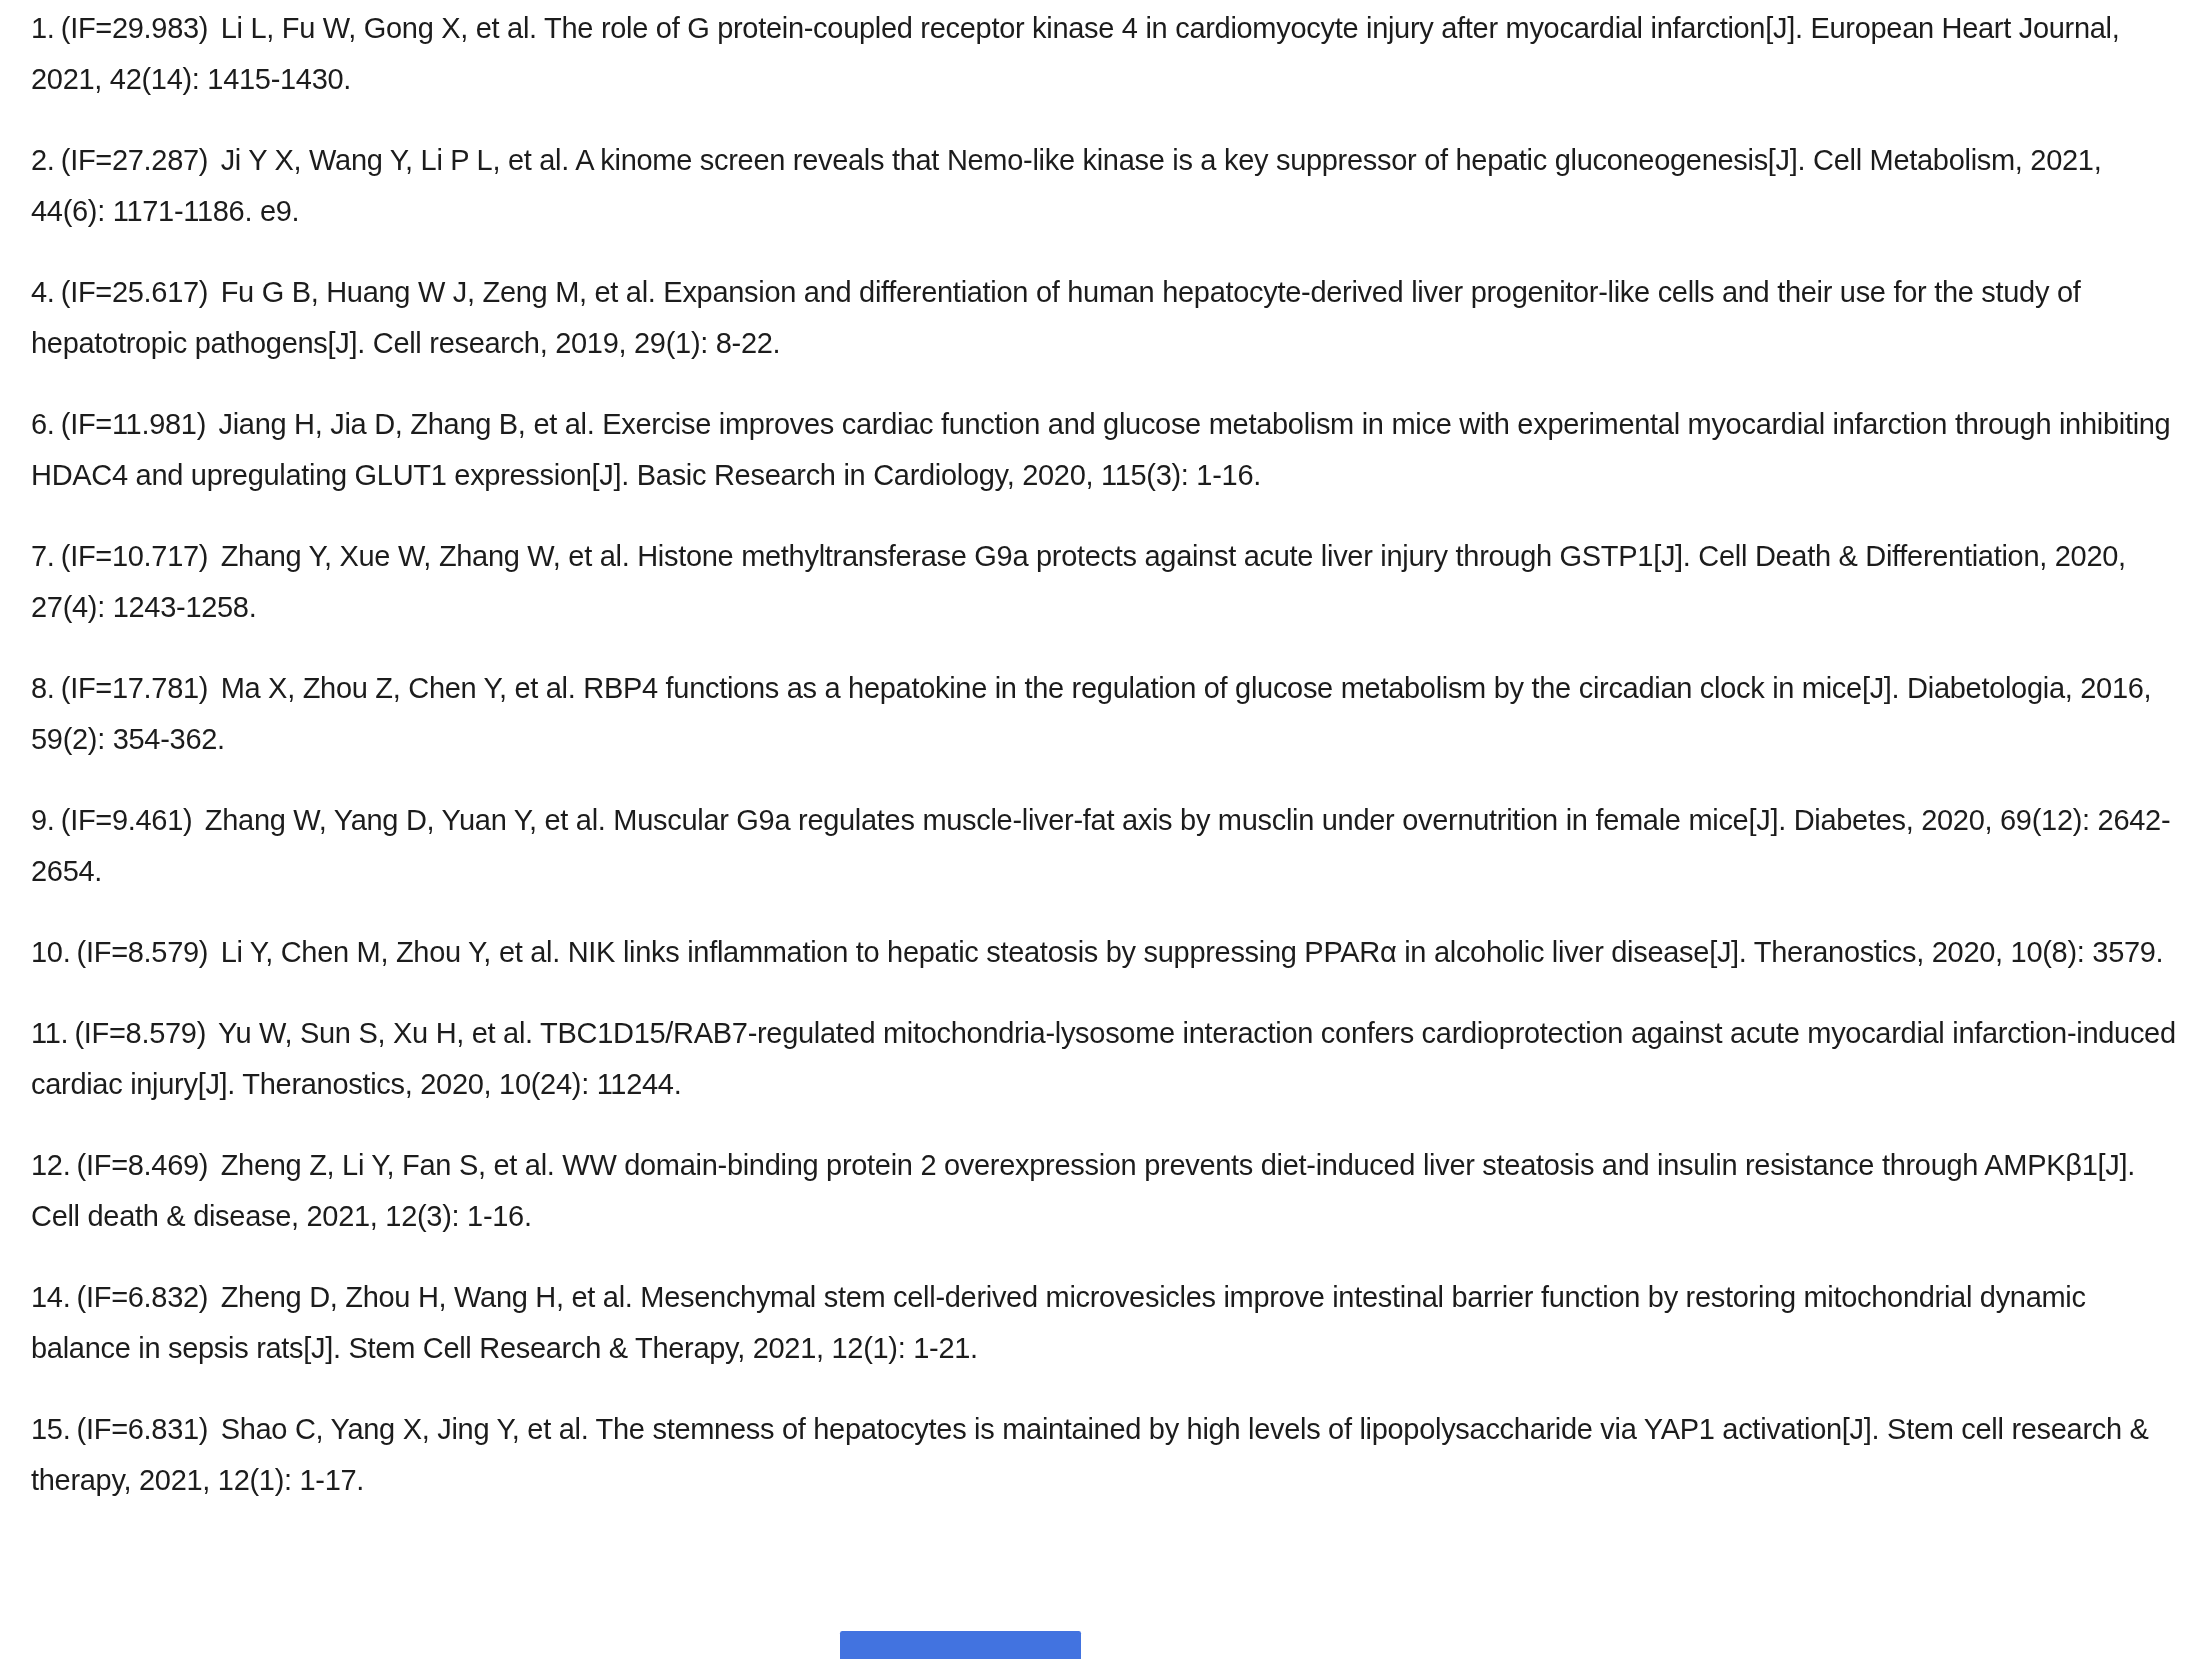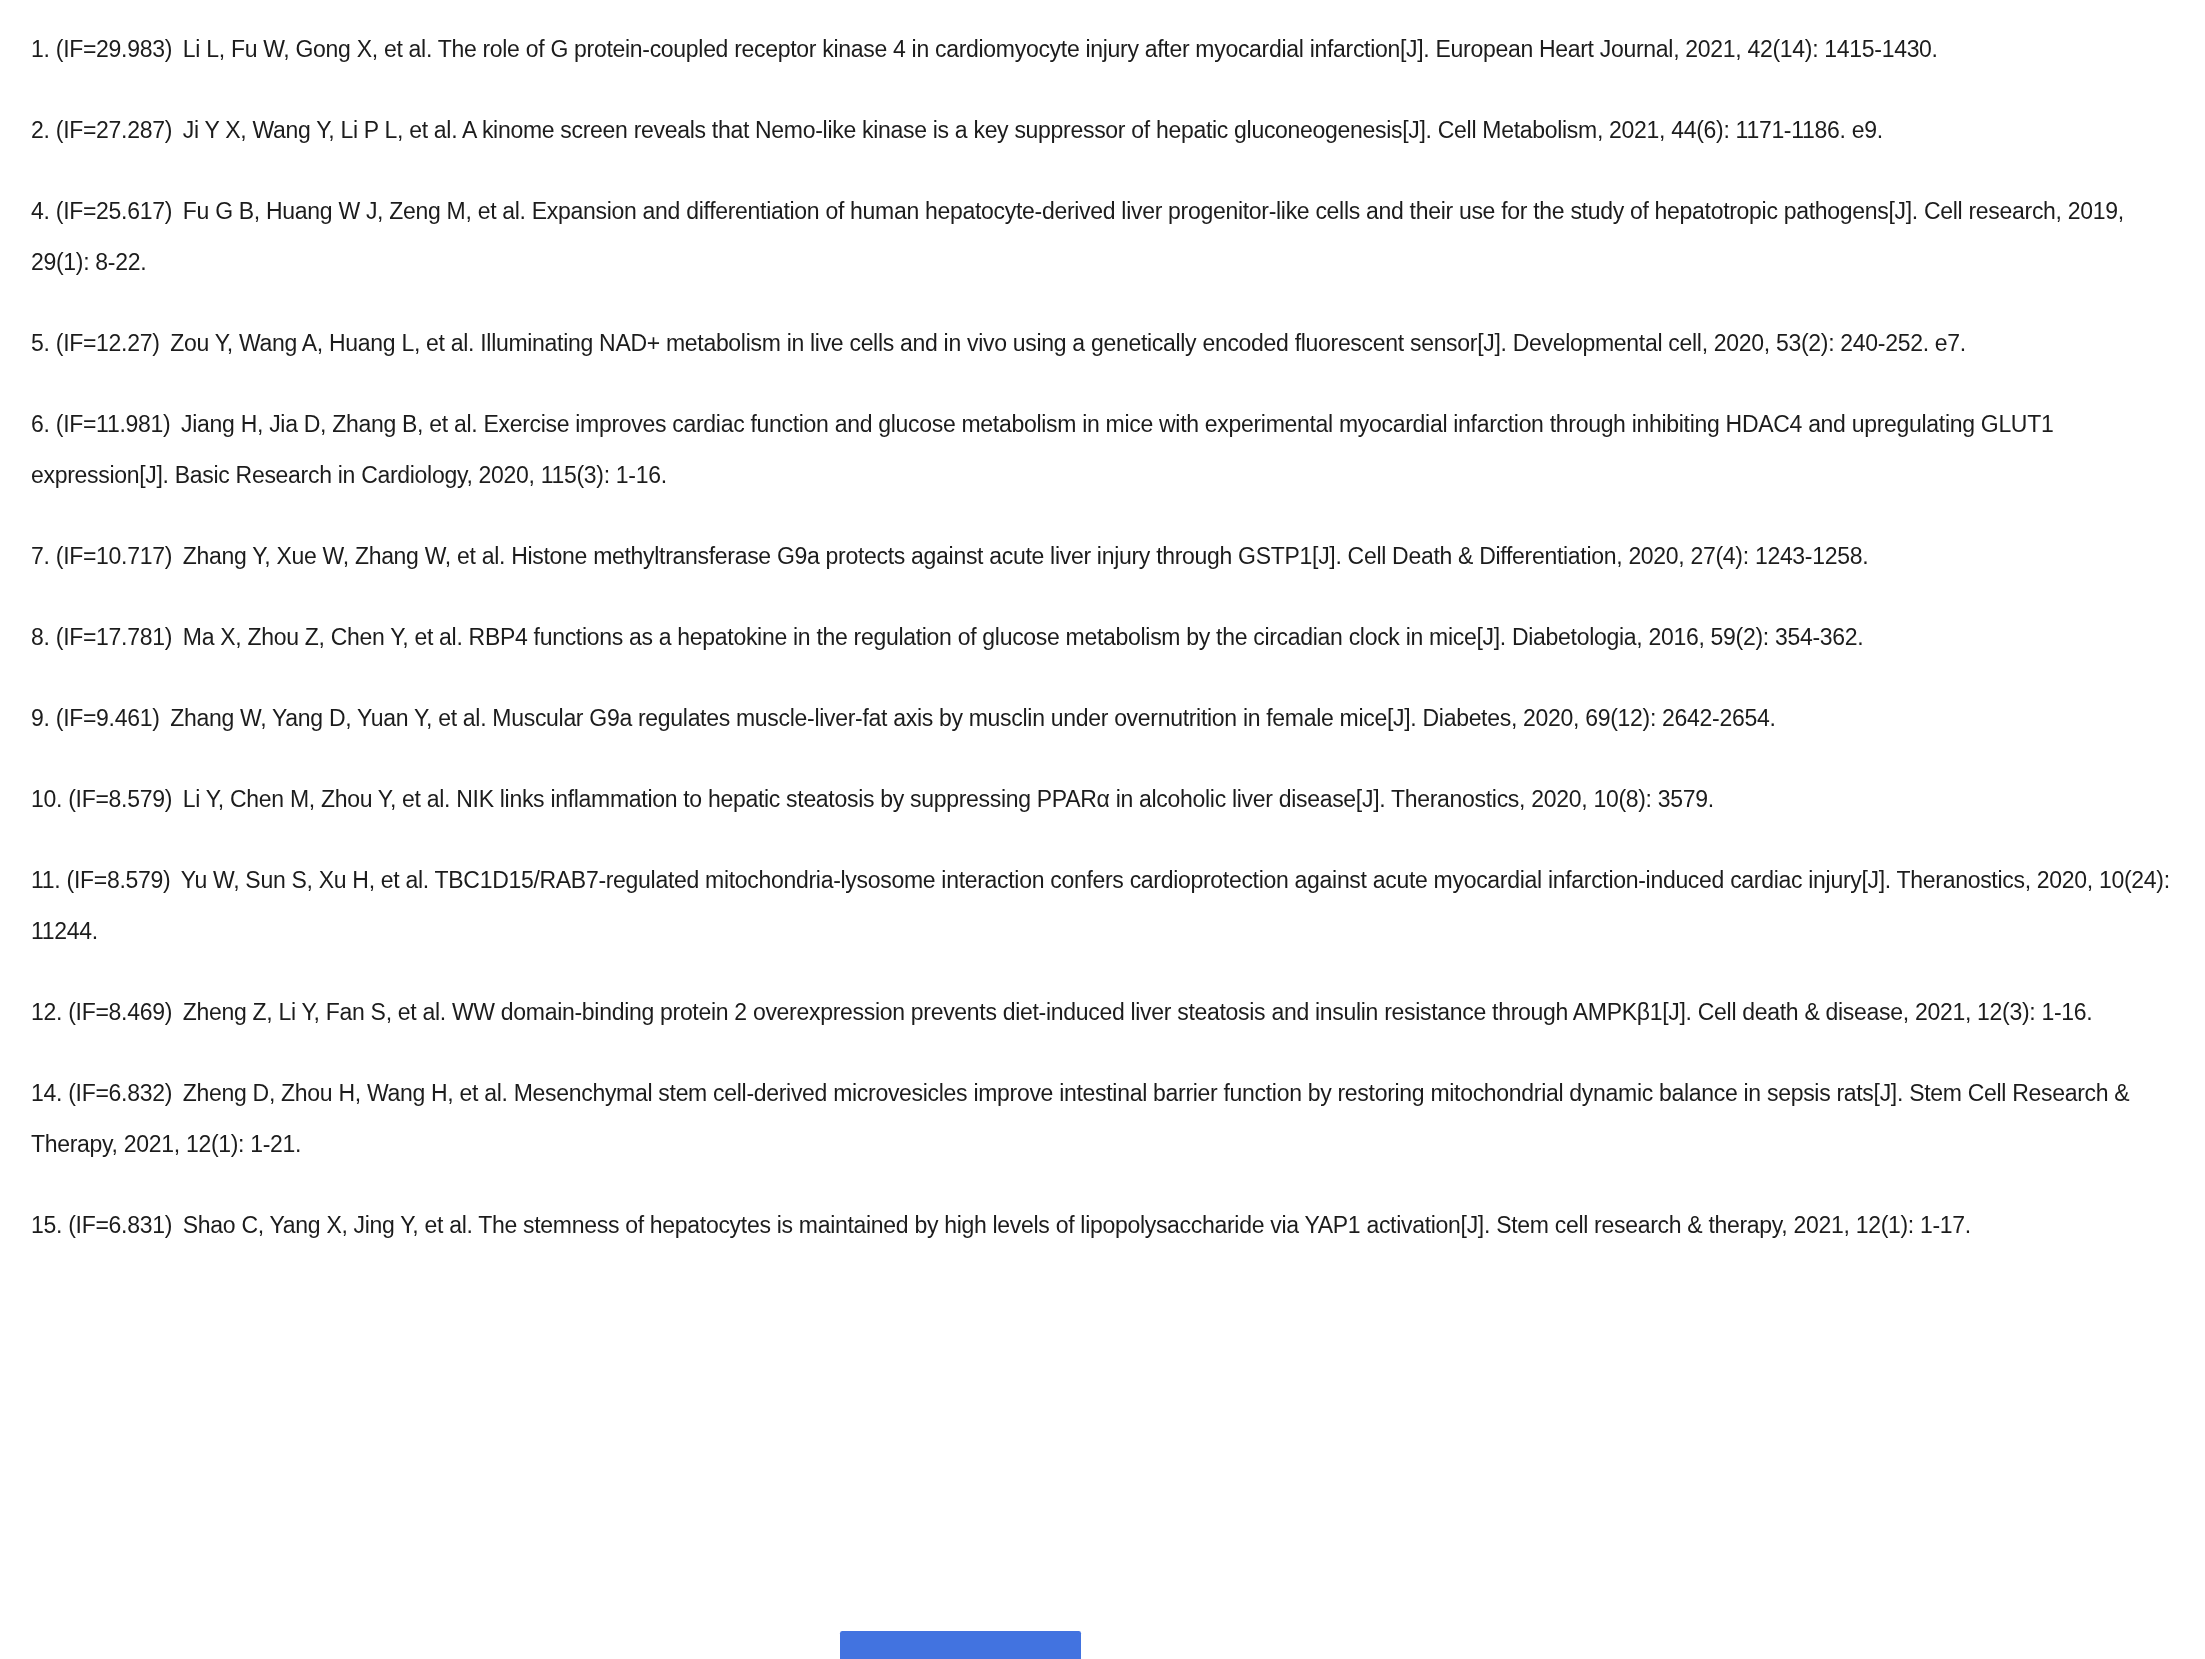--- a/index.html
+++ b/index.html
@@ -9,22 +9,22 @@
   }
   body {
     width: 2205px;
     height: 1659px;
     overflow: hidden;
     position: relative;
     font-family: "Liberation Sans", "DejaVu Sans", sans-serif;
     color: #1c1c1c;
   }
   .doc {
-    padding: 24px 28px 0 31px;
-    font-size: 23px;
+    padding: 3px 28px 0 31px;
+    font-size: 29px;
     line-height: 51px;
     letter-spacing: -0.3px;
   }
   p.ref {
     margin: 0 0 30px 0;
     text-align: left;
   }
   .num {
     margin-right: 6.2px;
   }
@@ -40,21 +40,20 @@
     border-radius: 2.3px;
   }
 </style>
 </head>
 <body>
 
 <div class="doc">
   <p class="ref"><span class="num">1.</span><span class="if">(IF=29.983)</span> <span>Li L, Fu W, Gong X, et al. The role of G protein-coupled receptor kinase 4 in cardiomyocyte injury after myocardial infarction[J]. European Heart Journal, 2021, 42(14): 1415-1430.</span></p>
   <p class="ref"><span class="num">2.</span><span class="if">(IF=27.287)</span> <span>Ji Y X, Wang Y, Li P L, et al. A kinome screen reveals that Nemo-like kinase is a key suppressor of hepatic gluconeogenesis[J]. Cell Metabolism, 2021, 44(6): 1171-1186. e9.</span></p>
   <p class="ref"><span class="num">4.</span><span class="if">(IF=25.617)</span> <span>Fu G B, Huang W J, Zeng M, et al. Expansion and differentiation of human hepatocyte-derived liver progenitor-like cells and their use for the study of hepatotropic pathogens[J]. Cell research, 2019, 29(1): 8-22.</span></p>
-  <p class="ref"><span class="num">5.</span><span class="if">(IF=12.27)</span> <span>Zou Y, Wang A, Huang L, et al. Illuminating NAD+ metabolism in live cells and in vivo using a genetically encoded fluorescent sensor[J]. Developmental cell, 2020, 53(2): 240-252. e7.</span></p>
   <p class="ref"><span class="num">6.</span><span class="if">(IF=11.981)</span> <span>Jiang H, Jia D, Zhang B, et al. Exercise improves cardiac function and glucose metabolism in mice with experimental myocardial infarction through inhibiting HDAC4 and upregulating GLUT1 expression[J]. Basic Research in Cardiology, 2020, 115(3): 1-16.</span></p>
   <p class="ref"><span class="num">7.</span><span class="if">(IF=10.717)</span> <span>Zhang Y, Xue W, Zhang W, et al. Histone methyltransferase G9a protects against acute liver injury through GSTP1[J]. Cell Death &amp; Differentiation, 2020, 27(4): 1243-1258.</span></p>
   <p class="ref"><span class="num">8.</span><span class="if">(IF=17.781)</span> <span>Ma X, Zhou Z, Chen Y, et al. RBP4 functions as a hepatokine in the regulation of glucose metabolism by the circadian clock in mice[J]. Diabetologia, 2016, 59(2): 354-362.</span></p>
   <p class="ref"><span class="num">9.</span><span class="if">(IF=9.461)</span> <span>Zhang W, Yang D, Yuan Y, et al. Muscular G9a regulates muscle-liver-fat axis by musclin under overnutrition in female mice[J]. Diabetes, 2020, 69(12): 2642-2654.</span></p>
   <p class="ref"><span class="num">10.</span><span class="if">(IF=8.579)</span> <span>Li Y, Chen M, Zhou Y, et al. NIK links inflammation to hepatic steatosis by suppressing PPARα in alcoholic liver disease[J]. Theranostics, 2020, 10(8): 3579.</span></p>
   <p class="ref"><span class="num">11.</span><span class="if">(IF=8.579)</span> <span>Yu W, Sun S, Xu H, et al. TBC1D15/RAB7-regulated mitochondria-lysosome interaction confers cardioprotection against acute myocardial infarction-induced cardiac injury[J]. Theranostics, 2020, 10(24): 11244.</span></p>
   <p class="ref"><span class="num">12.</span><span class="if">(IF=8.469)</span> <span>Zheng Z, Li Y, Fan S, et al. WW domain-binding protein 2 overexpression prevents diet-induced liver steatosis and insulin resistance through AMPKβ1[J]. Cell death &amp; disease, 2021, 12(3): 1-16.</span></p>
   <p class="ref"><span class="num">14.</span><span class="if">(IF=6.832)</span> <span>Zheng D, Zhou H, Wang H, et al. Mesenchymal stem cell-derived microvesicles improve intestinal barrier function by restoring mitochondrial dynamic balance in sepsis rats[J]. Stem Cell Research &amp; Therapy, 2021, 12(1): 1-21.</span></p>
   <p class="ref"><span class="num">15.</span><span class="if">(IF=6.831)</span> <span>Shao C, Yang X, Jing Y, et al. The stemness of hepatocytes is maintained by high levels of lipopolysaccharide via YAP1 activation[J]. Stem cell research &amp; therapy, 2021, 12(1): 1-17.</span></p>
 </div>

